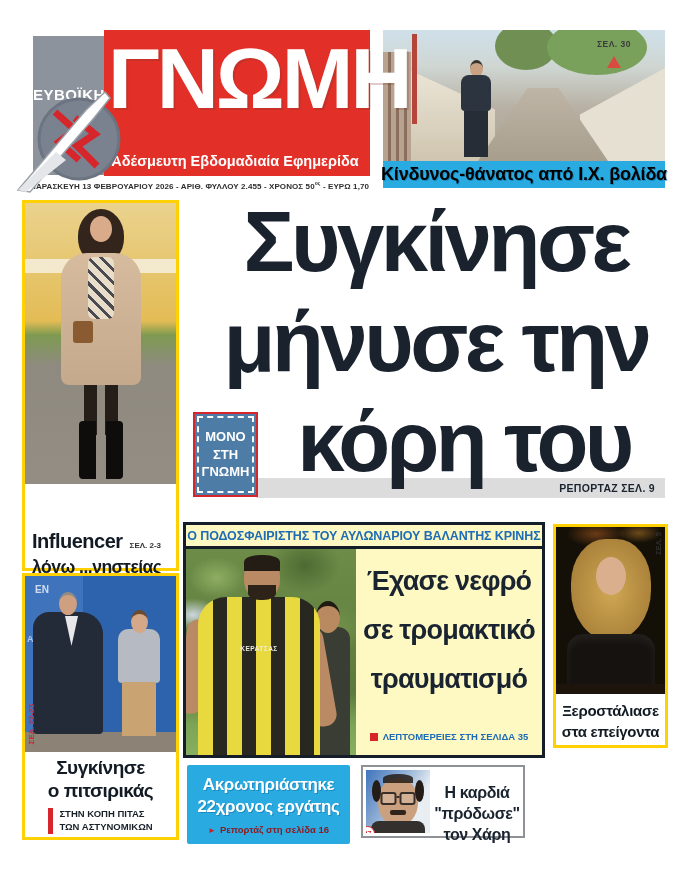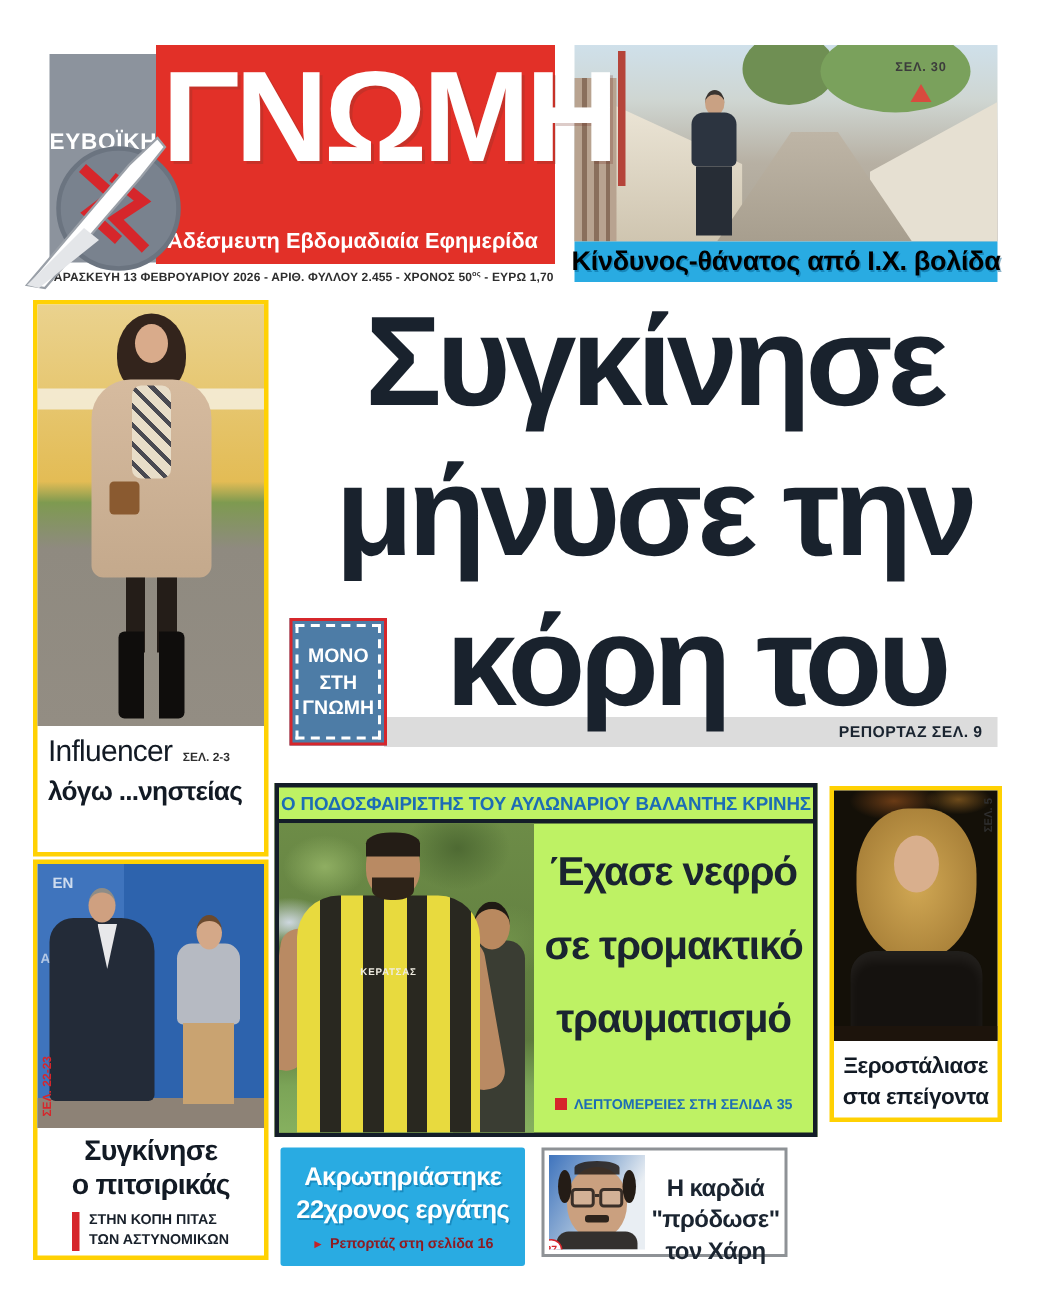--- a/index.html
+++ b/index.html
@@ -50,21 +50,21 @@
   .p2 .band{position:absolute;left:0;right:0;top:56px;height:14px;background:rgba(244,238,222,.85);}
   .p2 .hair{position:absolute;left:50%;top:6px;transform:translateX(-50%);width:46px;height:54px;background:#33241c;border-radius:50% 50% 45% 45%;}
   .p2 .face{position:absolute;left:50%;top:13px;transform:translateX(-50%);width:22px;height:26px;background:#d9ab8b;border-radius:50%;}
   .p2 .coat{position:absolute;left:50%;top:50px;transform:translateX(-50%);width:80px;height:132px;background:linear-gradient(#d6bb9f,#c4a98c);border-radius:26px 26px 8px 8px;}
   .p2 .scarf{position:absolute;left:50%;top:54px;transform:translateX(-50%);width:26px;height:62px;background:repeating-linear-gradient(45deg,#e8ddc8 0 6px,#4a4a52 6px 9px);border-radius:6px;}
   .p2 .bag{position:absolute;left:50%;top:118px;transform:translateX(-28px);width:20px;height:22px;background:#8a5a30;border-radius:3px;}
   .p2 .legs{position:absolute;left:50%;top:182px;transform:translateX(-50%);width:34px;height:50px;background:linear-gradient(90deg,#241d18 0 13px,transparent 13px 21px,#241d18 21px);}
   .p2 .boots{position:absolute;left:50%;top:218px;transform:translateX(-50%);width:44px;height:58px;background:linear-gradient(90deg,#0f0d0c 0 17px,transparent 17px 27px,#0f0d0c 27px);border-radius:4px;}
   .cap1{padding:6px 4px 0 7px;}
   .cap1-row1{display:flex;align-items:baseline;}
-  .cap1-title{font-size:20px;font-weight:400;color:#121a24;letter-spacing:-.5px;}
+  .cap1-title{font-size:20px;font-weight:700;color:#121a24;letter-spacing:-.5px;margin-top:40px;}
   .cap1-page{font-size:8px;font-weight:700;color:#2f2f2f;margin-left:7px;}
   .cap1-sub{font-size:17.5px;font-weight:800;color:#121a24;letter-spacing:-.5px;margin-top:4px;white-space:nowrap;}
 
   .card2{left:22px;top:573px;width:157px;height:267px;}
   .p3{position:relative;width:151px;height:176px;background:linear-gradient(90deg,#3f74bd 0 58px,#2d63ad 58px);overflow:hidden;}
   .p3 .bletters{position:absolute;top:8px;left:10px;color:rgba(255,255,255,.75);font-size:10px;font-weight:700;}
   .p3 .bletters2{position:absolute;top:58px;left:2px;color:rgba(255,255,255,.6);font-size:9px;font-weight:700;}
   .p3 .floor{position:absolute;bottom:0;left:0;right:0;height:20px;background:#8d8276;}
   .p3 .man-head{position:absolute;left:34px;top:16px;width:18px;height:20px;background:#cfa080;border-radius:50%;border-top:3px solid #8f8c86;}
   .p3 .man-suit{position:absolute;left:8px;top:36px;width:70px;height:122px;background:#232b38;border-radius:16px 22px 4px 4px;}
@@ -74,21 +74,21 @@
   .p3 .boy-pants{position:absolute;right:20px;top:106px;width:34px;height:54px;background:#c9a371;}
   .vlabel{writing-mode:vertical-rl;transform:rotate(180deg);font-weight:700;}
   .v2223{position:absolute;left:2px;bottom:8px;color:#d6262b;font-size:8px;}
   .cap2{text-align:center;margin-top:5px;}
   .cap2-t{font-size:19px;font-weight:800;color:#121a24;letter-spacing:-.5px;line-height:1.2;}
   .cap2-subrow{display:flex;align-items:center;justify-content:center;margin-top:5px;}
   .redbar{width:5px;height:26px;background:#d6262b;margin-right:6px;}
   .cap2-sub{font-size:9.5px;font-weight:700;color:#18202a;text-align:left;line-height:1.35;}
 
   
-  .fsec{left:183px;top:522px;width:362px;height:236px;border:3px solid #141d28;background:#bef264;box-sizing:border-box;}
+  .fsec{left:183px;top:522px;width:362px;height:236px;border:3px solid #141d28;background:#fef9c3;box-sizing:border-box;}
   .fkicker{height:21px;border-bottom:3px solid #141d28;display:flex;align-items:center;justify-content:center;font-size:12.5px;font-weight:800;color:#1d6cb5;white-space:nowrap;letter-spacing:-.1px;}
   .fbody{display:flex;height:206px;}
   .p4{position:relative;width:170px;height:206px;flex:none;overflow:hidden;
       background-image:radial-gradient(40px 30px at 18% 14%,#8fae62,transparent 70%),
         radial-gradient(50px 40px at 70% 8%,#4e6a33,transparent 70%),
         radial-gradient(45px 35px at 88% 38%,#71924a,transparent 70%),
         radial-gradient(60px 40px at 8% 48%,#54703a,transparent 70%),
         radial-gradient(36px 22px at 4% 32%,#cdd7de,transparent 75%),
         linear-gradient(180deg,#6d8c47 0%,#5d7a3e 70%,#7ba457 85%,#86b05f 100%);}
   .p4 .mate-head{position:absolute;right:16px;top:52px;width:24px;height:27px;background:#b9895f;border-radius:50%;border-top:5px solid #1f1a14;}

